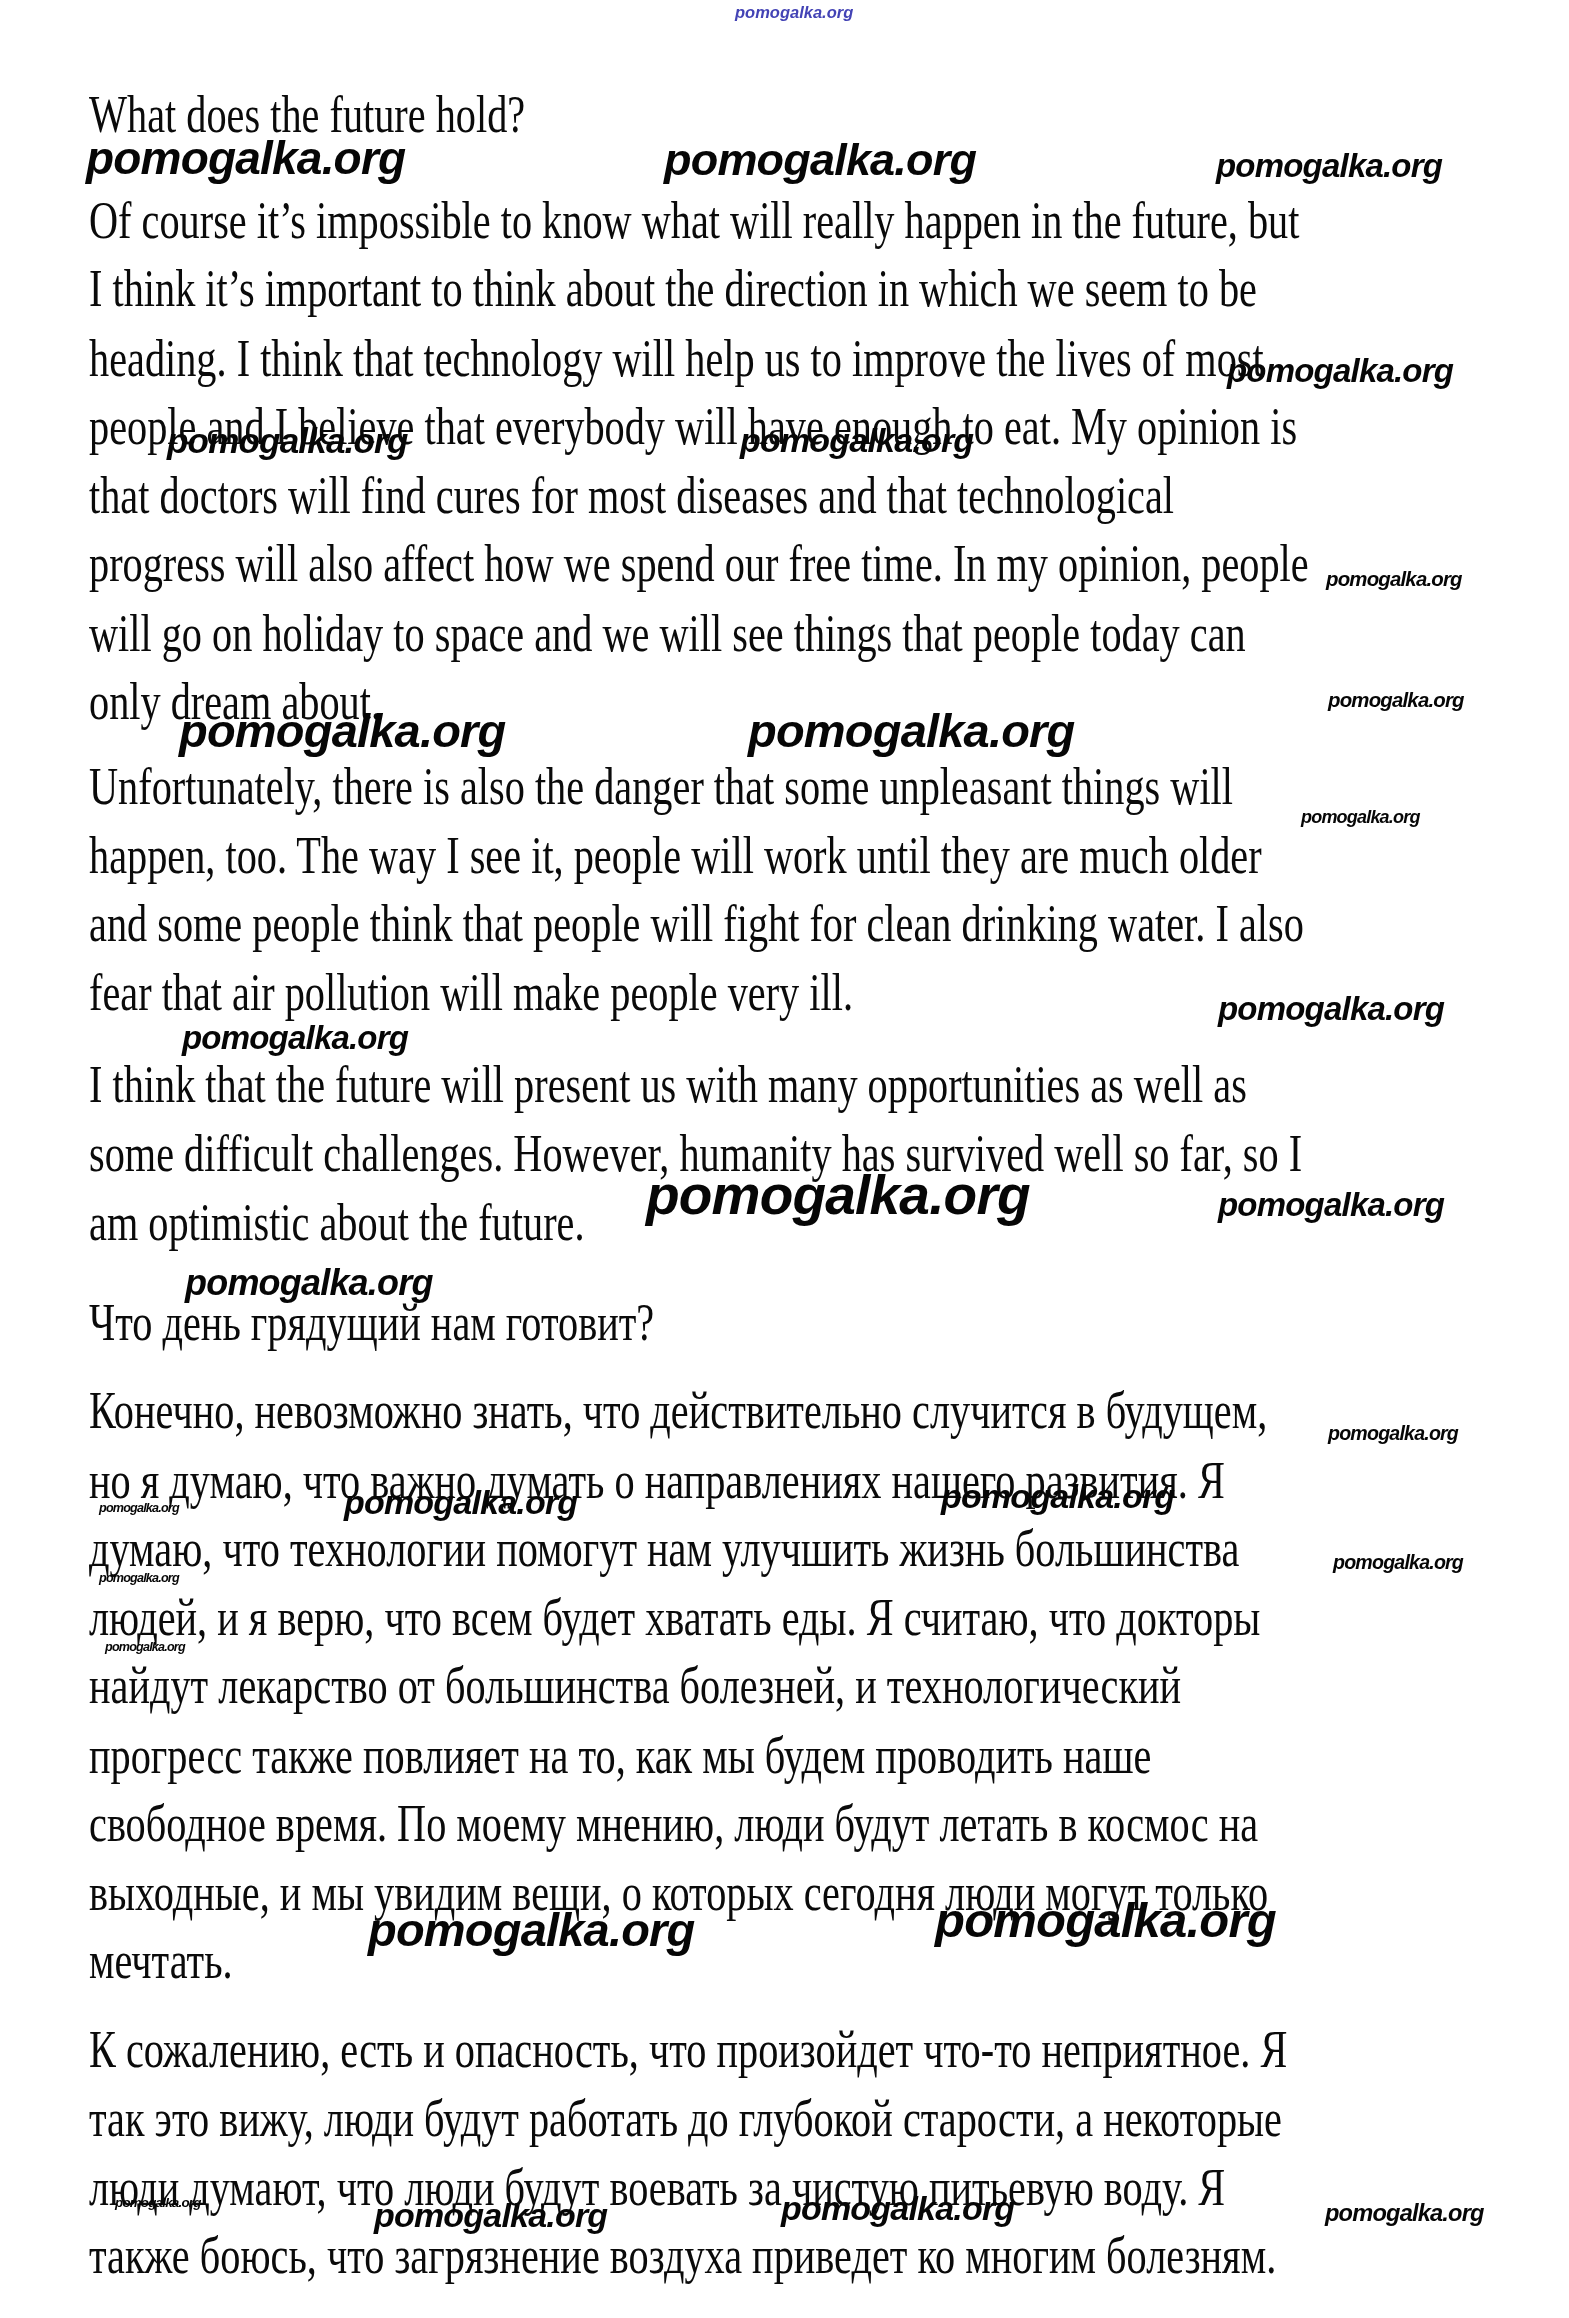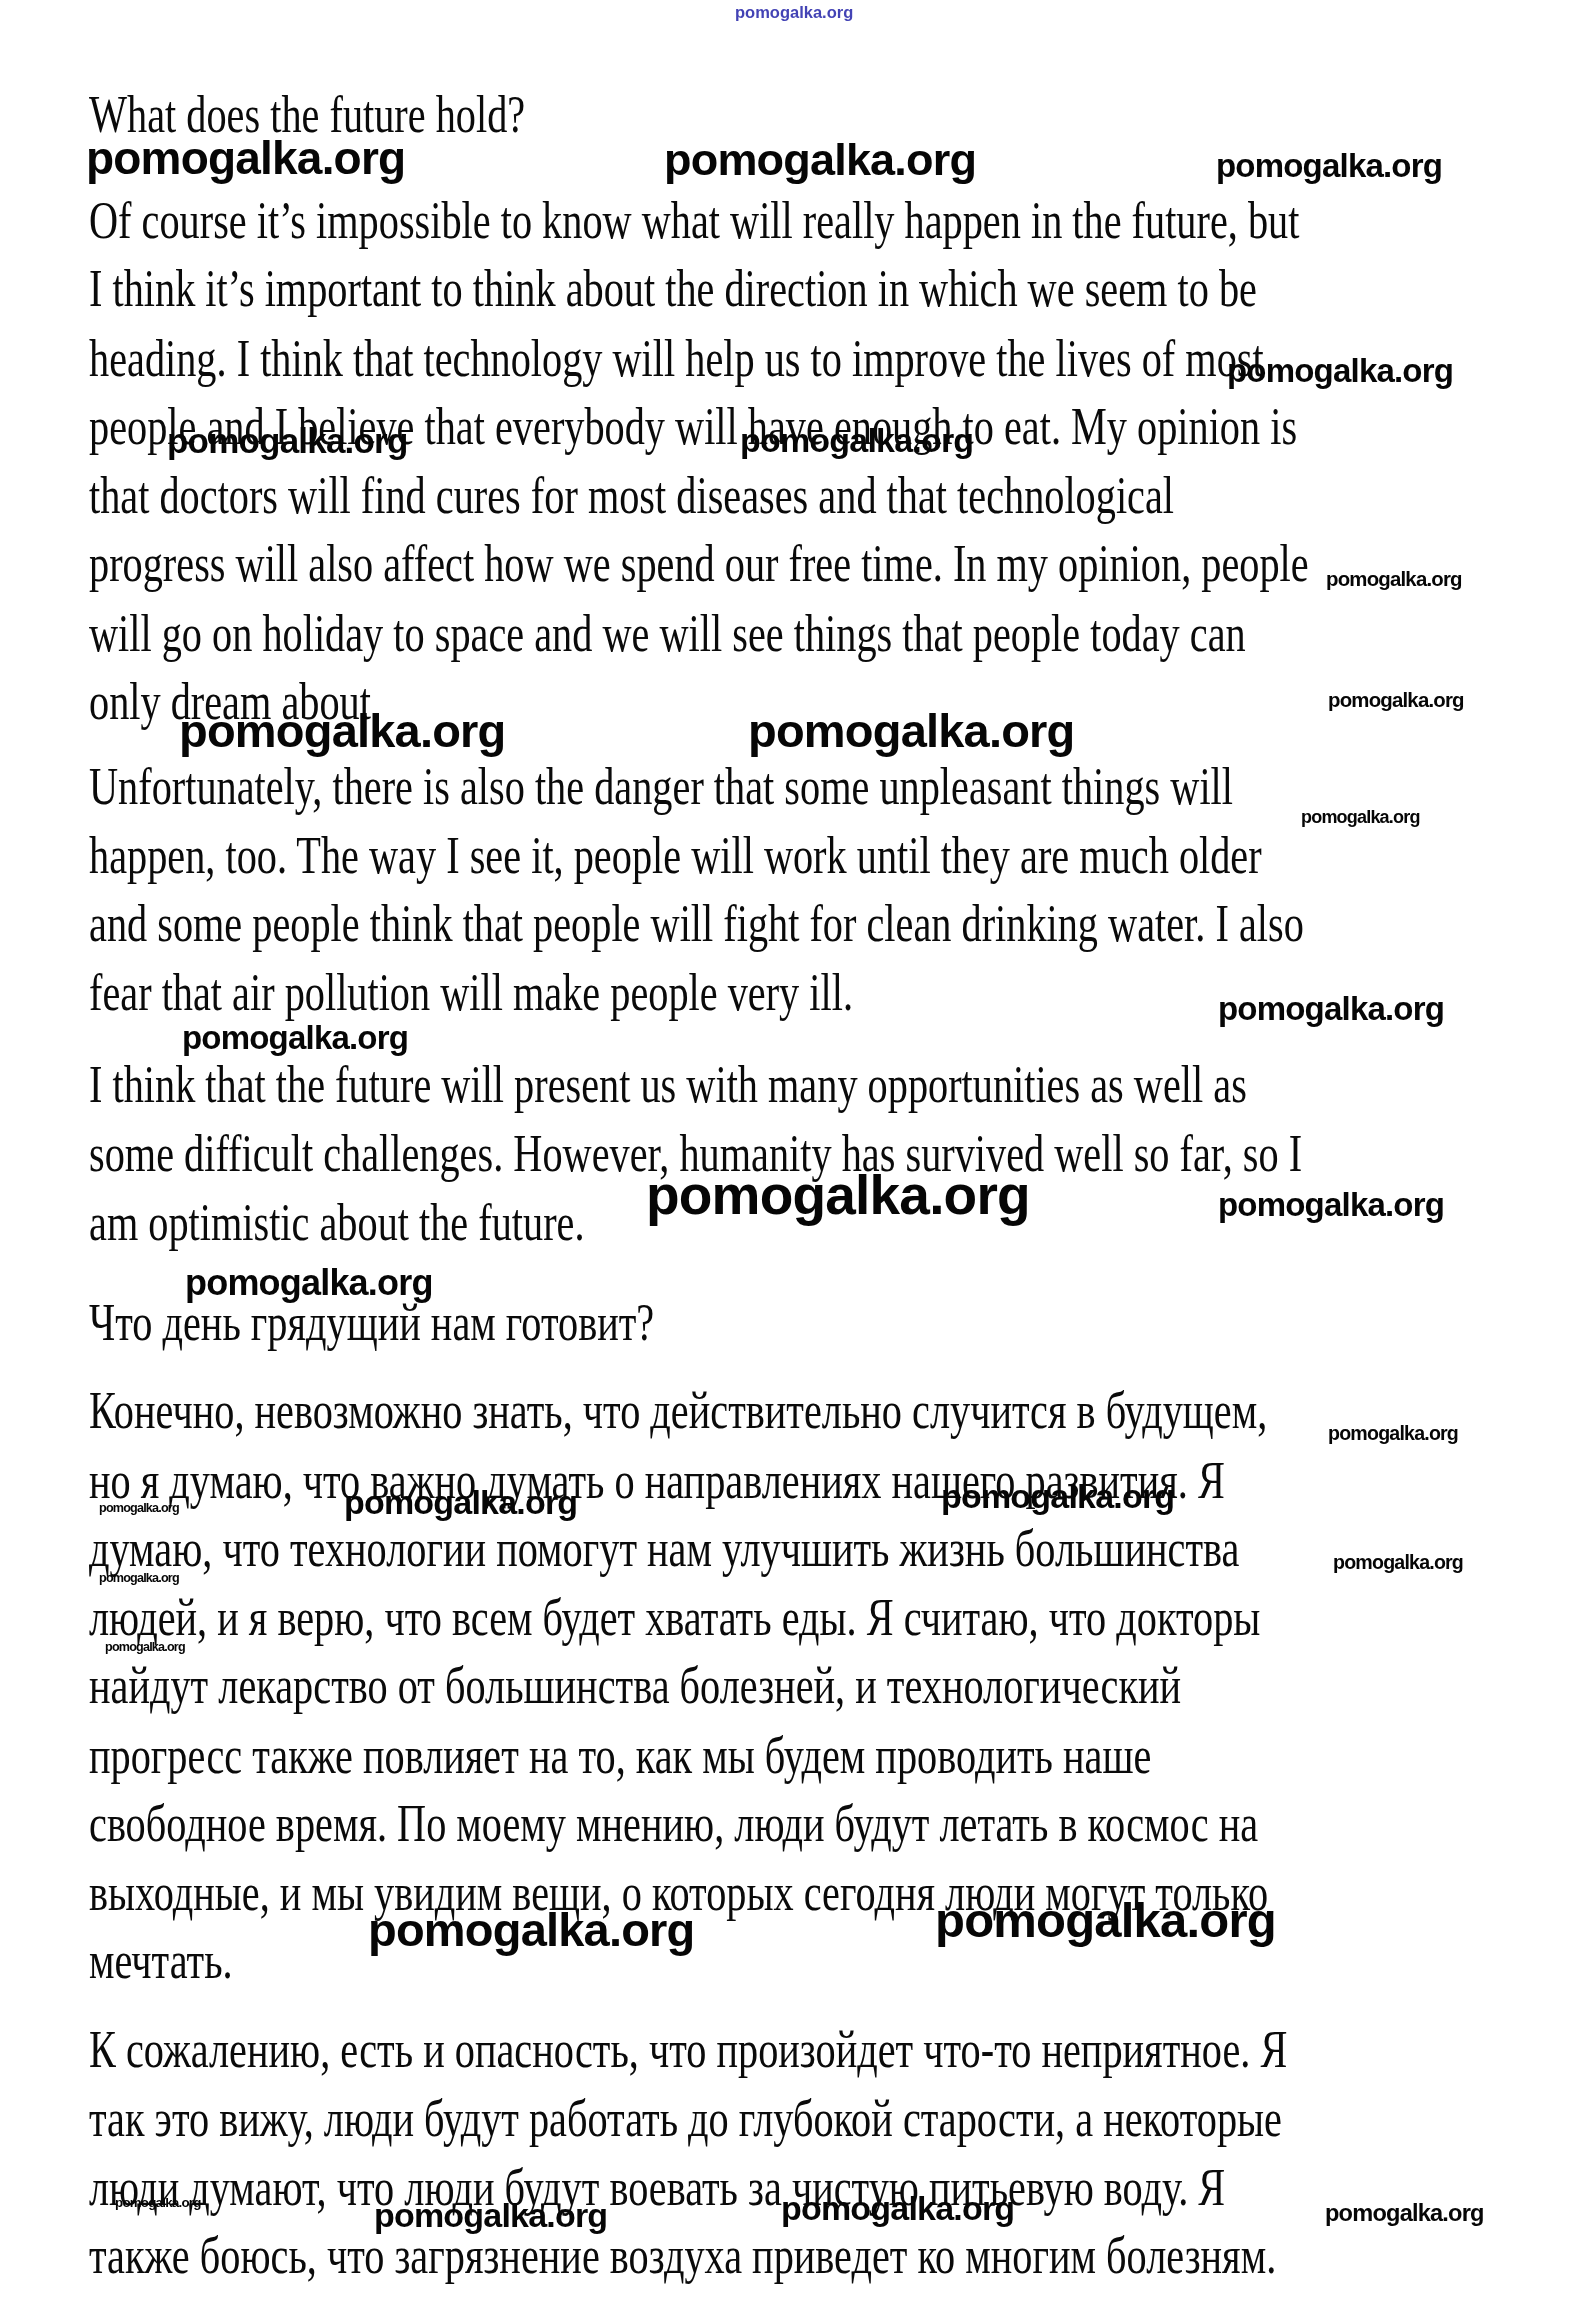--- a/index.html
+++ b/index.html
@@ -9,21 +9,21 @@
     font-family:"Liberation Serif", serif; color:#000;
   }
   .ln {
     position:absolute; left:89px; font-size:53px; line-height:1;
     white-space:nowrap; color:#0a0a0a;
     transform:scaleX(0.76); transform-origin:0 0;
   }
   .wm {
     position:absolute; font-family:"Liberation Sans", sans-serif;
     font-weight:700; line-height:1; white-space:nowrap;
-    color:#060606; letter-spacing:-0.8px;
+    color:#060606; letter-spacing:-0.8px;font-style:italic;
   }
   .wm.blue { color:#4343b5; letter-spacing:0; }
 </style>
 </head>
 <body>
 
 <div class="page">
 
   <div class="wm blue" style="left:735px;top:3.9px;font-size:16.5px">pomogalka.org</div>
 

